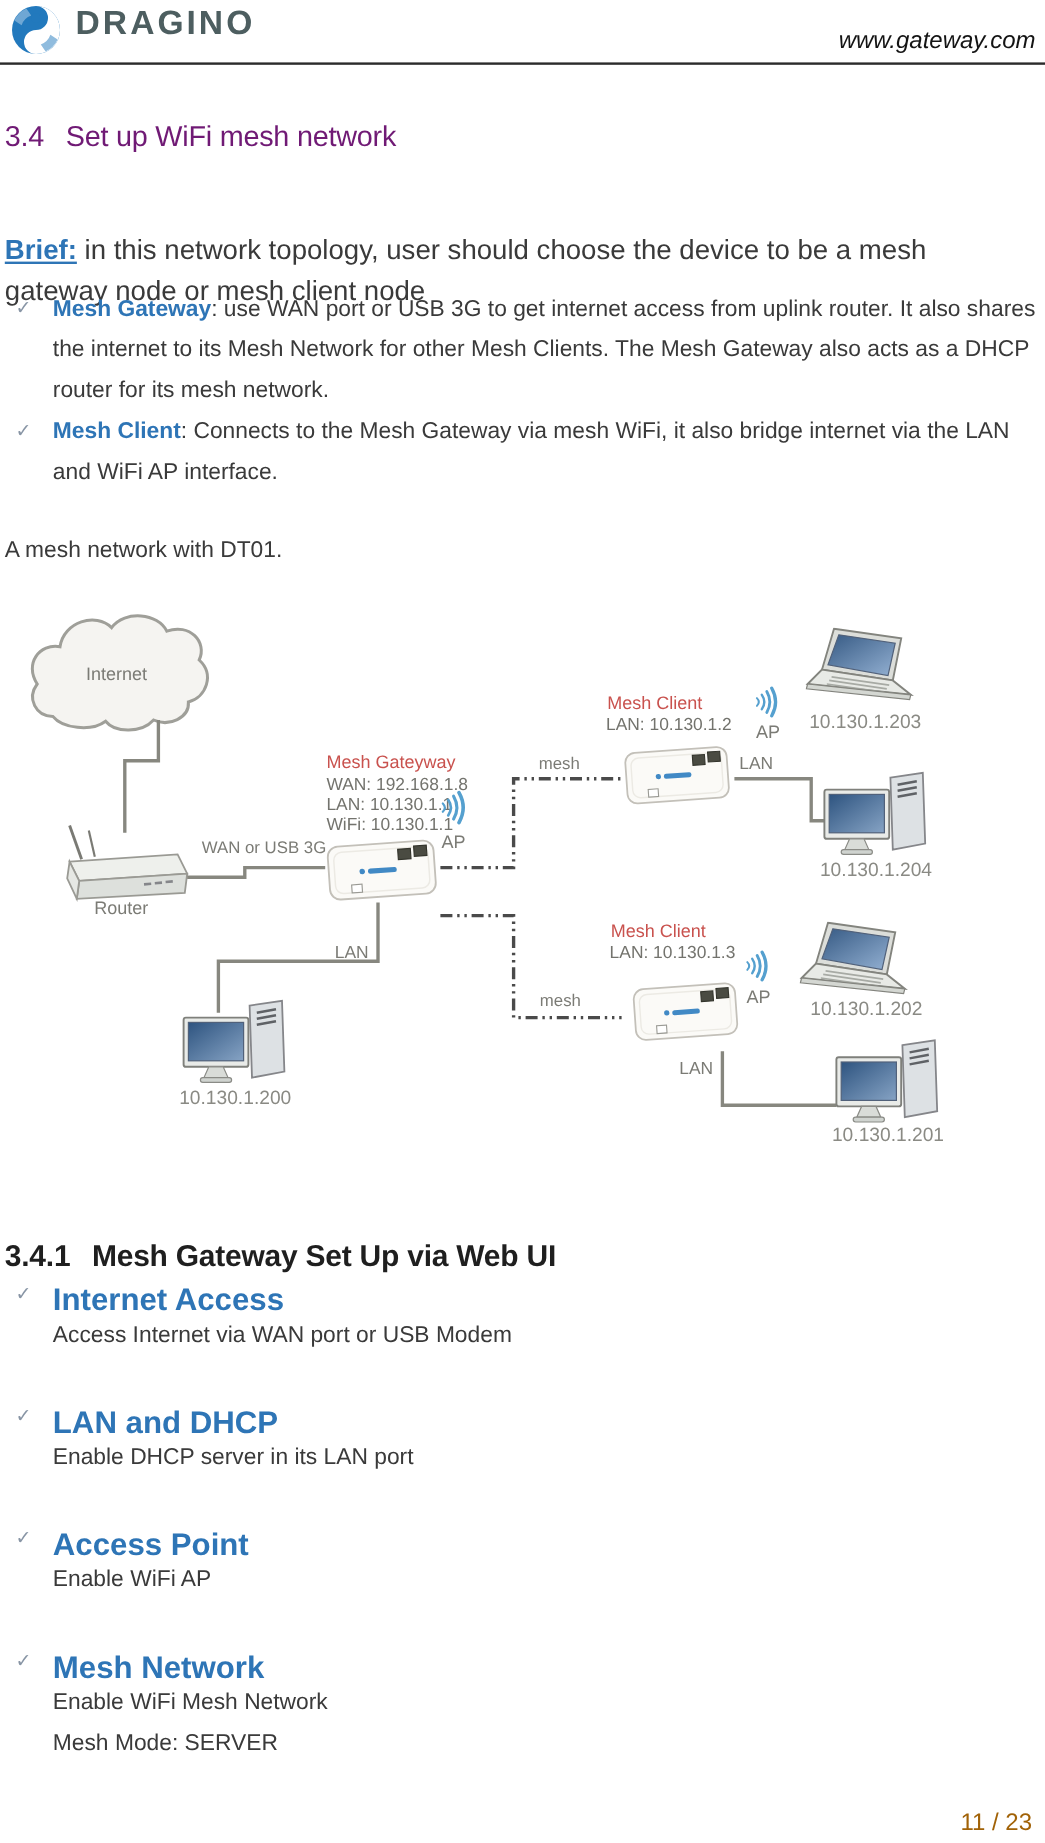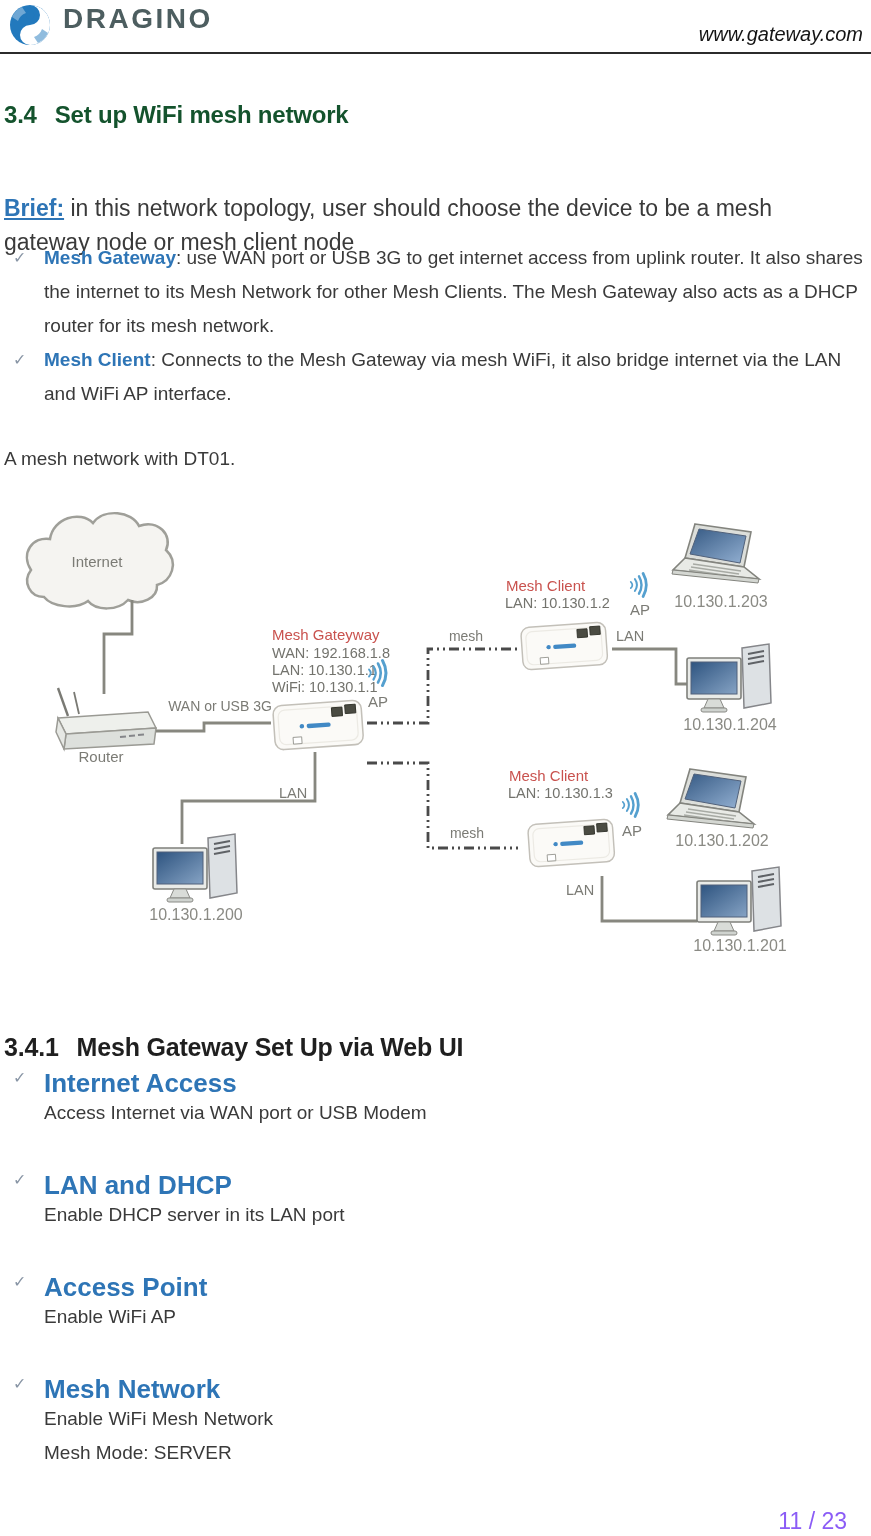--- a/index.html
+++ b/index.html
@@ -6,21 +6,21 @@
   .page{position:relative;width:871px;height:1536px;background:#ffffff;
         font-family:"Liberation Sans",sans-serif;color:#3a3a3a;overflow:hidden;}
 
   
   .header{position:absolute;top:3px;left:8px;display:flex;gap:11px;}
   .wordmark{font-size:28px;font-weight:bold;color:#4d5e60;letter-spacing:2.5px;}
   .website{position:absolute;top:23px;right:8px;font-style:italic;font-size:20px;color:#141414;}
   .rule{position:absolute;top:52px;left:0;width:871px;height:2px;background:#2b2b2b;}
 
   
-  .h-main{position:absolute;top:101px;left:4px;font-size:24px;font-weight:bold;color:#14532d;letter-spacing:-0.2px;}
+  .h-main{position:absolute;top:101px;left:4px;font-size:24px;font-weight:normal;color:#701a75;letter-spacing:-0.2px;}
   .h-sub{position:absolute;top:1033px;left:4px;font-size:25px;font-weight:bold;color:#1f1f1f;letter-spacing:-0.2px;}
   .h-num{margin-right:18px;}
 
   
   .brief{position:absolute;top:168px;left:4px;width:848px;font-size:23px;line-height:34px;}
   .brief-label{color:#2E75B6;font-weight:bold;text-decoration:underline;}
   .intro{position:absolute;top:241px;left:0;width:864px;}
   .b-row{display:flex;}
   .b-check{flex:none;width:44px;padding-left:13px;box-sizing:border-box;
            font-size:16px;color:#8895a5;line-height:34px;}
@@ -28,21 +28,21 @@
   .b-title{color:#2E75B6;font-weight:bold;}
   .caption{position:absolute;top:448px;left:4px;font-size:19px;color:#3a3a3a;}
 
   
   .su-check{position:absolute;left:13px;font-size:16px;color:#8895a5;}
   .su-title{position:absolute;left:44px;font-size:26px;font-weight:bold;color:#2E75B6;}
   .su-line{position:absolute;left:44px;font-size:19px;color:#3a3a3a;}
 
   
   .footer-title{position:absolute;left:4px;top:1502px;font-size:21px;font-style:italic;font-weight:bold;color:#1b1b1b;}
-  .footer-page{position:absolute;right:24px;top:1508px;font-size:23px;color:#8b5cf6;}
+  .footer-page{position:absolute;right:11px;top:1508px;font-size:20px;color:#a16207;}
 
   .diagram{position:absolute;top:490px;left:0;}
   svg text{font-family:"Liberation Sans",sans-serif;}
 </style>
 </head>
 <body>
 
 <div class="page">
 
   <div class="header">

